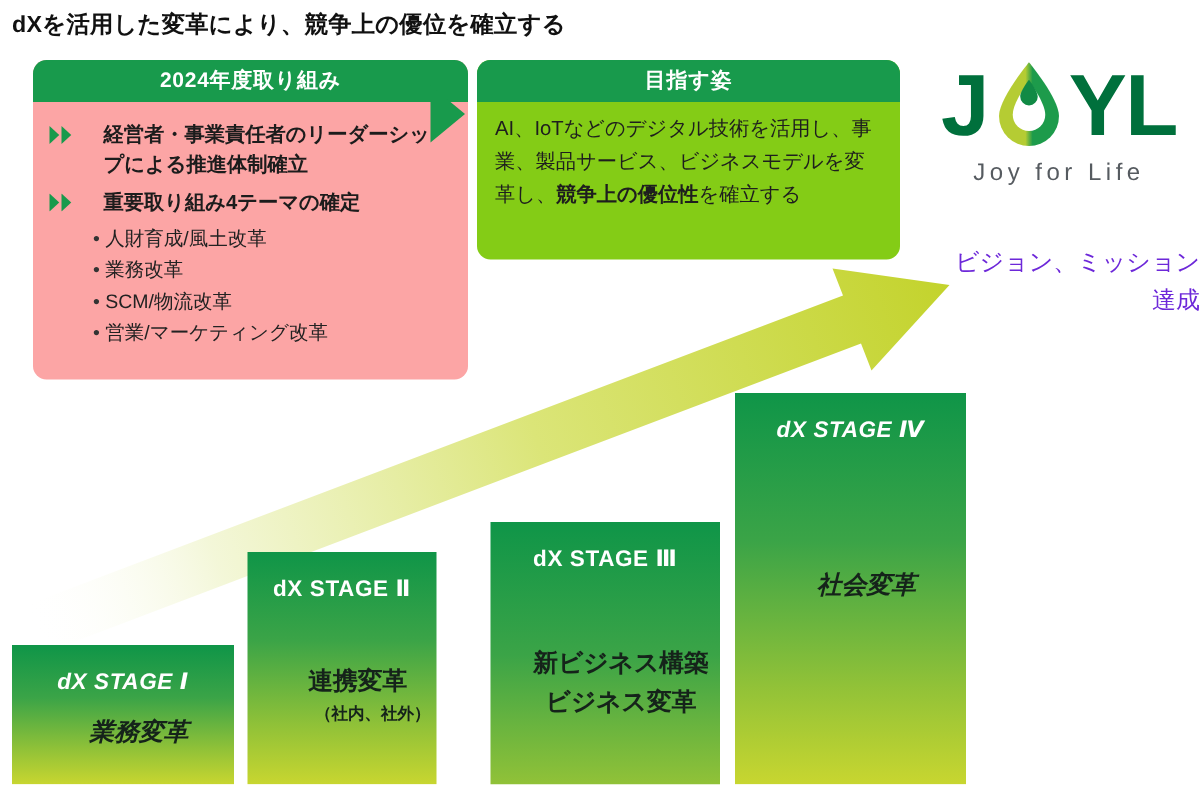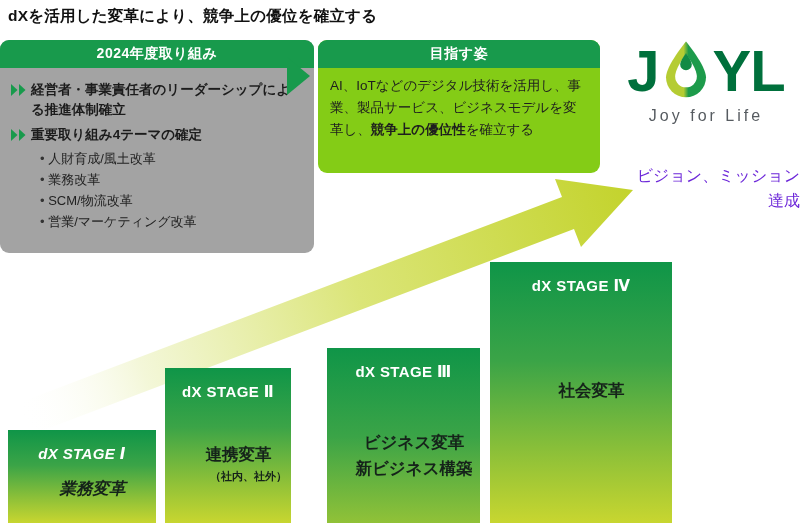--- a/index.html
+++ b/index.html
@@ -13,24 +13,24 @@
     letter-spacing:.2px;white-space:nowrap;
   }
   
   .growth-arrow{position:absolute;left:0;top:0;z-index:1;}
   
   .box{position:absolute;z-index:2;border-radius:9px;overflow:hidden;}
   .box-header{
     height:28px;background:#189a4c;color:#fff;font-size:14px;font-weight:700;
     display:flex;align-items:center;justify-content:center;letter-spacing:.5px;
   }
-  .box-initiatives{left:0;top:40px;width:314px;height:213px;background:#a3a3a3;}
+  .box-initiatives{left:22px;top:40px;width:290px;height:213px;background:#fca5a5;}
   .box-goal{left:318px;top:40px;width:282px;height:133px;background:#84cc16;}
   .box-body{padding:8px 12px 8px 10px;}
-  .item{display:flex;align-items:flex-start;gap:4px;font-size:13.5px;font-weight:700;
+  .item{display:flex;align-items:flex-start;gap:20px;font-size:13.5px;font-weight:700;
         line-height:1.5;color:#1c1c1c;margin-top:4px;}
   .item .chev{flex:0 0 auto;margin-top:4px;}
   .subs{list-style:none;margin:3px 0 0 0;padding:0 0 0 30px;}
   .subs li{font-size:13px;font-weight:400;line-height:1.62;color:#222;}
   .subs li::before{content:"• ";color:#333;}
   .goal-text{font-size:13.5px;line-height:1.62;color:#1e1e1e;padding:7px 12px 8px 12px;}
   .goal-text b{font-weight:700;}
   
   .connector{
     position:absolute;left:287px;top:57px;width:0;height:0;z-index:2;
@@ -54,21 +54,21 @@
   }
   .stage-title{position:absolute;left:0;right:0;top:15px;text-align:center;color:#fff;
                font-size:15px;font-weight:700;letter-spacing:.4px;}
   .stage-label{position:absolute;left:0;right:4px;text-align:center;color:#15231a;
                font-weight:700;padding-left:25px;}
   .stage-label .main{font-size:16.5px;line-height:1.55;}
   .stage-label .sub{font-size:11px;line-height:1.5;text-align:right;}
   .stage-1{left:8px;top:430px;width:148px;height:93px;font-style:italic;}
   .stage-2{left:165px;top:368px;width:126px;height:155px;}
   .stage-3{left:327px;top:318px;width:153px;height:234px;margin-top:30px;}
-  .stage-4{left:490px;top:262px;width:182px;height:261px;}
+  .stage-4{left:490px;top:262px;width:154px;height:261px;font-style:italic;}
   .stage-1 .stage-label{top:46px;}
   .stage-2 .stage-label{top:74px;}
   .stage-3 .stage-label{top:82px;}
   .stage-4 .stage-label{top:116px;}
 </style>
 </head>
 <body>
 
 <div class="canvas">
 
@@ -156,22 +156,22 @@
     <div class="stage-title">dX STAGE Ⅱ</div>
     <div class="stage-label">
       <div class="main">連携変革</div>
       <div class="sub">（社内、社外）</div>
     </div>
   </div>
 
   <div class="stage stage-3">
     <div class="stage-title">dX STAGE Ⅲ</div>
     <div class="stage-label">
+      <div class="main">新ビジネス構築</div>
       <div class="main">ビジネス変革</div>
-      <div class="main">新ビジネス構築</div>
     </div>
   </div>
 
   <div class="stage stage-4">
     <div class="stage-title">dX STAGE Ⅳ</div>
     <div class="stage-label">
       <div class="main">社会変革</div>
     </div>
   </div>
 

